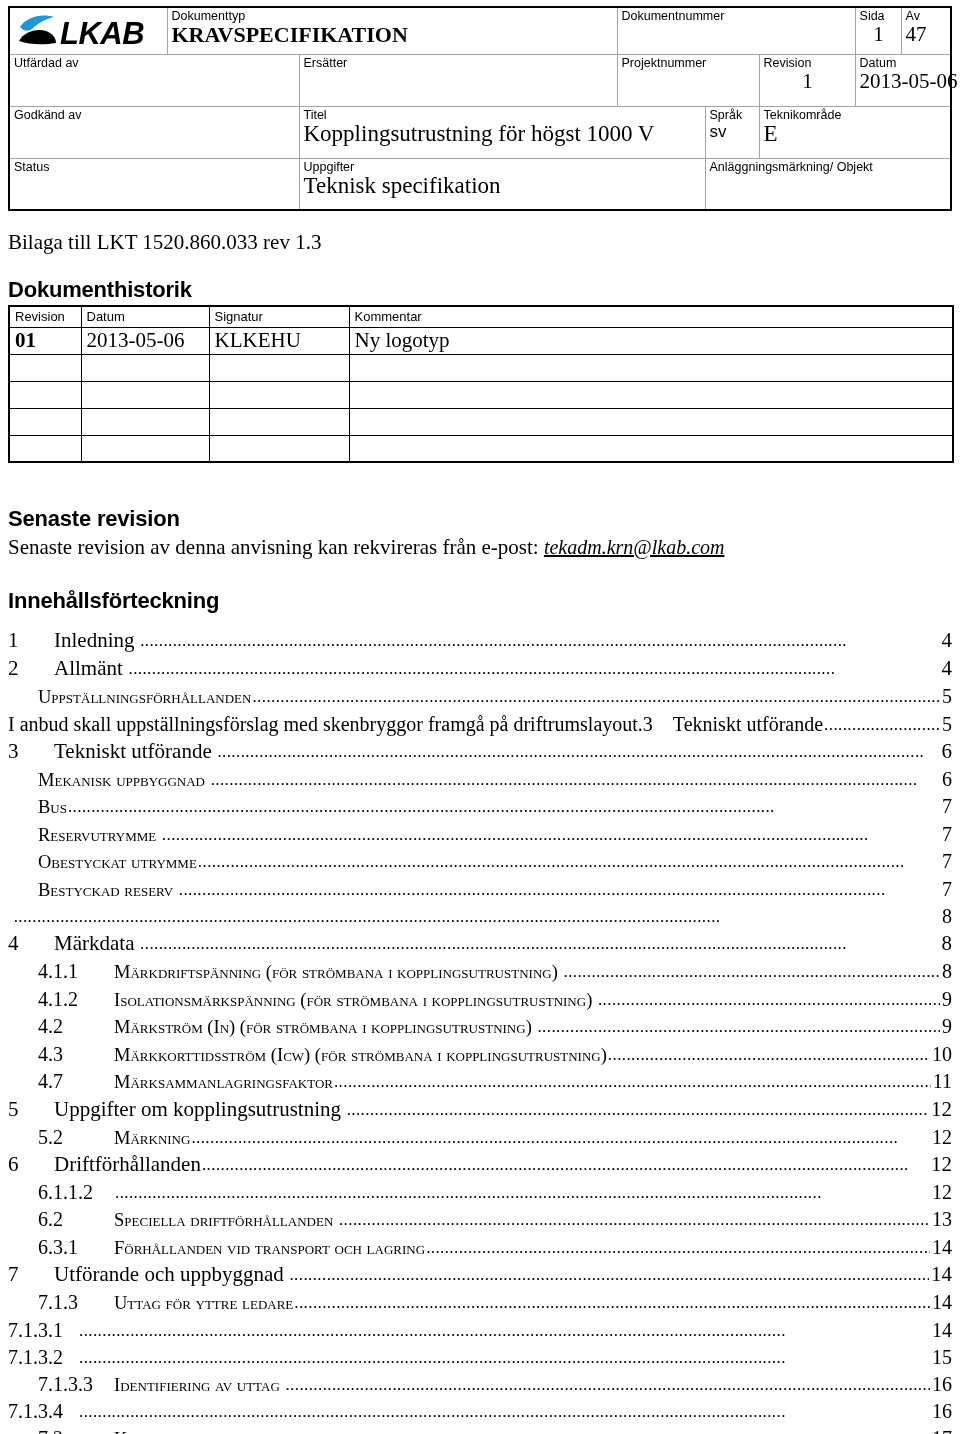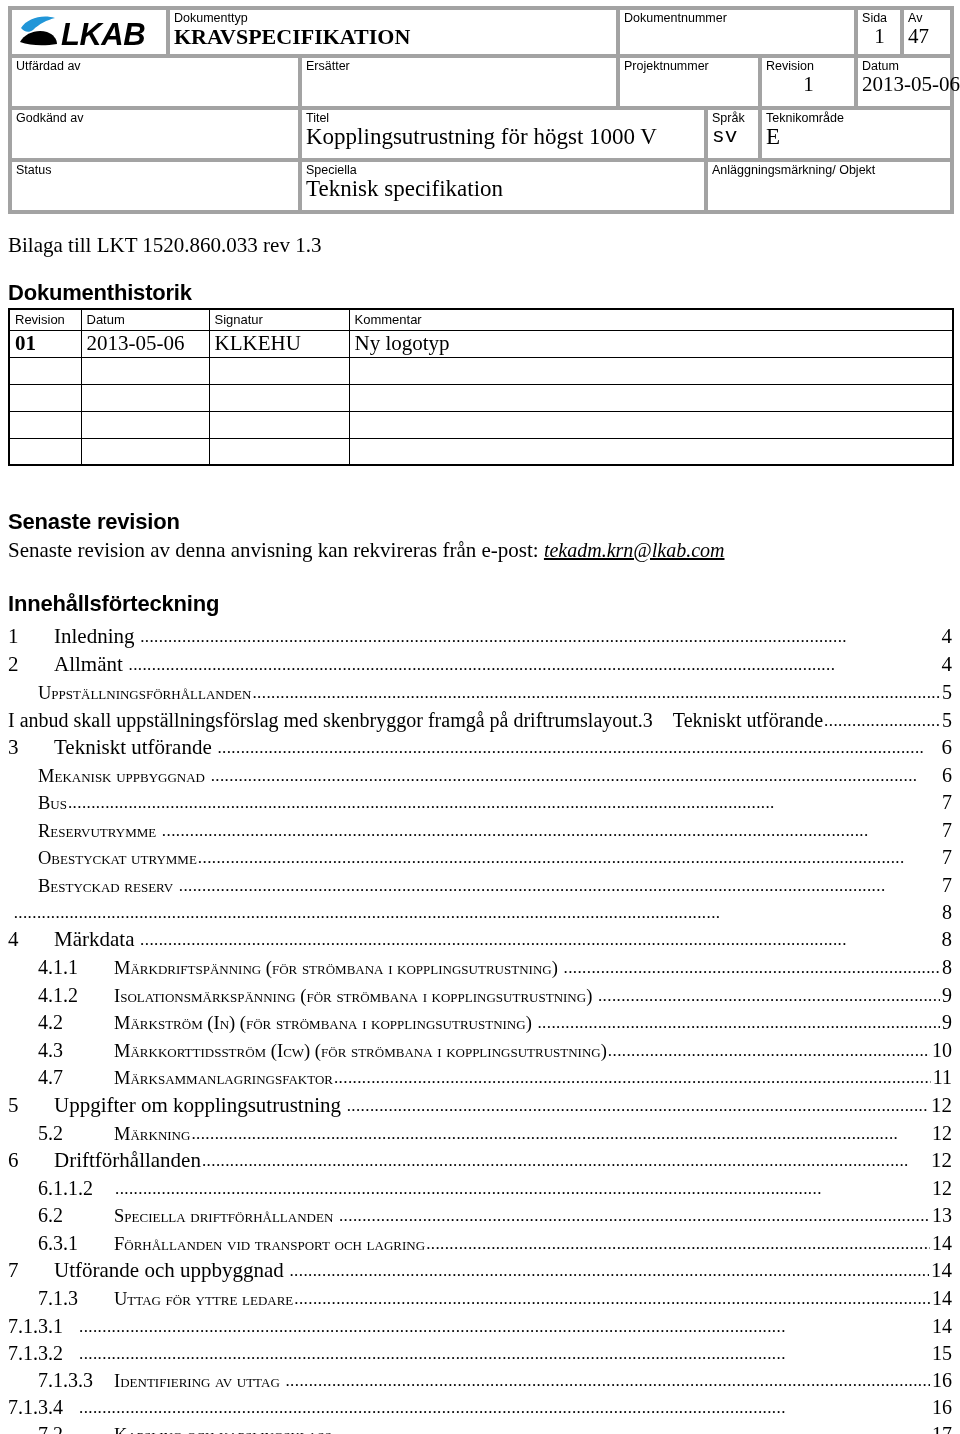--- a/index.html
+++ b/index.html
@@ -27,43 +27,43 @@
   .hdr-wrap {
     margin: 6px 8px 0 8px;
     width: 944px;
   }
   table.hdr {
     width: 100%;
     border-collapse: collapse;
     table-layout: fixed;
   }
   table.hdr td {
-    border: 4px solid #a3a3a3;
+    border: 1px solid #a3a3a3;
     vertical-align: top;
     padding: 1px 3px 2px 4px;
     line-height: 1.06;
   }
   .hdr-outer { border: 2px solid #000; }
   .lbl {
     font-family: "Liberation Sans", sans-serif;
     font-size: 12.5px;
     line-height: 1.15;
     display: block;
     white-space: nowrap;
   }
   .val {
     font-family: "Liberation Serif", serif;
     font-size: 21px;
     line-height: 1.1;
     display: block;
     white-space: nowrap;
   }
   .val-sm {
-    font-family: Liberation Mono, monospace;
-    font-size: 21px;
+    font-family: Liberation Sans, sans-serif;
+    font-size: 17px;
     line-height: 1.15;
     display: block;
   }
   .val-c { text-align: center; }
   .val-big {
     font-family: "Liberation Serif", serif;
     font-size: 23px;
     line-height: 1.05;
     display: block;
   }
@@ -300,21 +300,21 @@
           <span class="val-big">E</span>
         </td>
       </tr>
 
       <tr>
         <td class="cell-tall" colspan="2">
           <span class="lbl">Status</span>
           <span class="val"></span>
         </td>
         <td class="cell-tall" colspan="4">
-          <span class="lbl">Speciella</span>
+          <span class="lbl">Uppgifter</span>
           <span class="val-big">Teknisk specifikation</span>
         </td>
         <td class="cell-tall" colspan="4">
           <span class="lbl">Anläggningsmärkning/ Objekt</span>
           <span class="val"></span>
         </td>
       </tr>
     </tbody>
       </table>
   </div>
@@ -370,21 +370,21 @@
         <td><span class="h-val"></span></td>
       </tr>
     </tbody>
       </table>
 
     <h2 class="sec" style="margin-top:44px">Senaste revision</h2>
     <div class="para">
       <span>Senaste revision av denna anvisning kan rekvireras från e-post: </span><a class="mail" href="#">tekadm.krn@lkab.com</a>
     </div>
 
-    <h2 class="sec" style="margin-top:30px;margin-bottom:7px">Innehållsförteckning</h2>
+    <h2 class="sec" style="margin-top:30px;margin-bottom:14px">Innehållsförteckning</h2>
 
     <div class="toc">
 
       <div class="toc-row lvl1">
         <span class="toc-num">1</span>
         <span class="toc-txt">Inledning</span>
         <span class="toc-dots">&nbsp;........................................................................................................................................................</span>
         <span class="toc-pg">4</span>
       </div>
 

